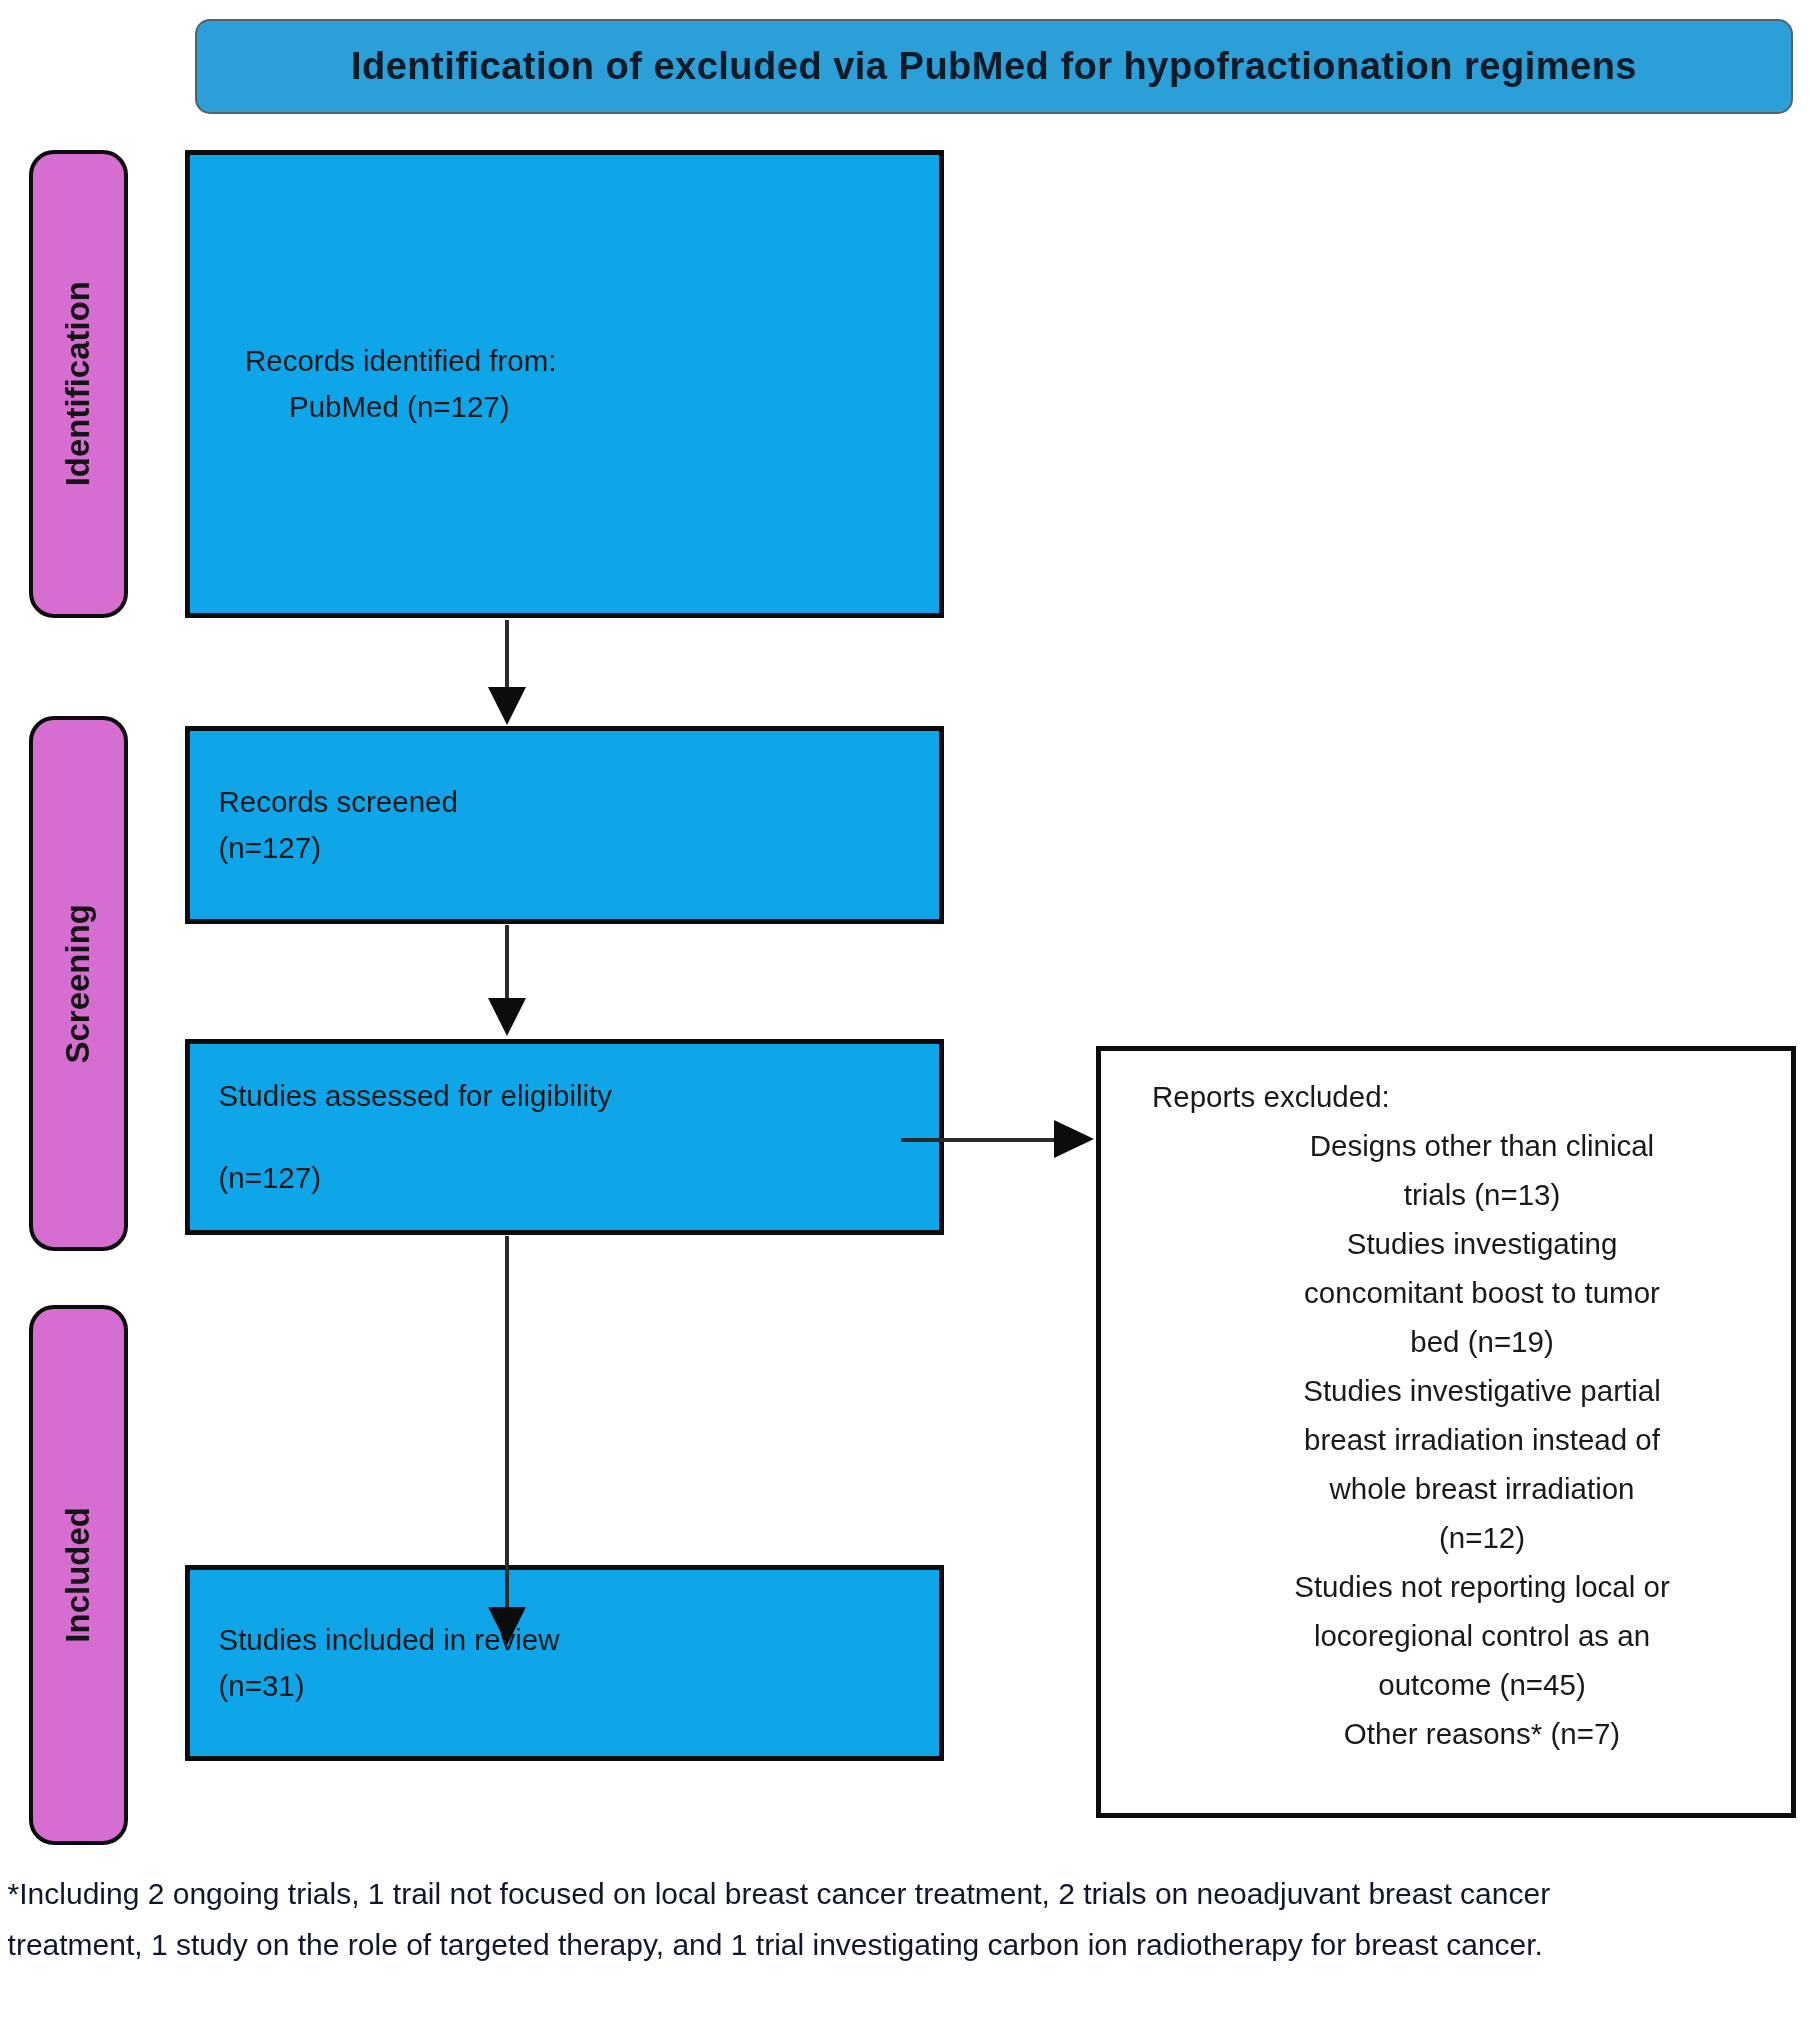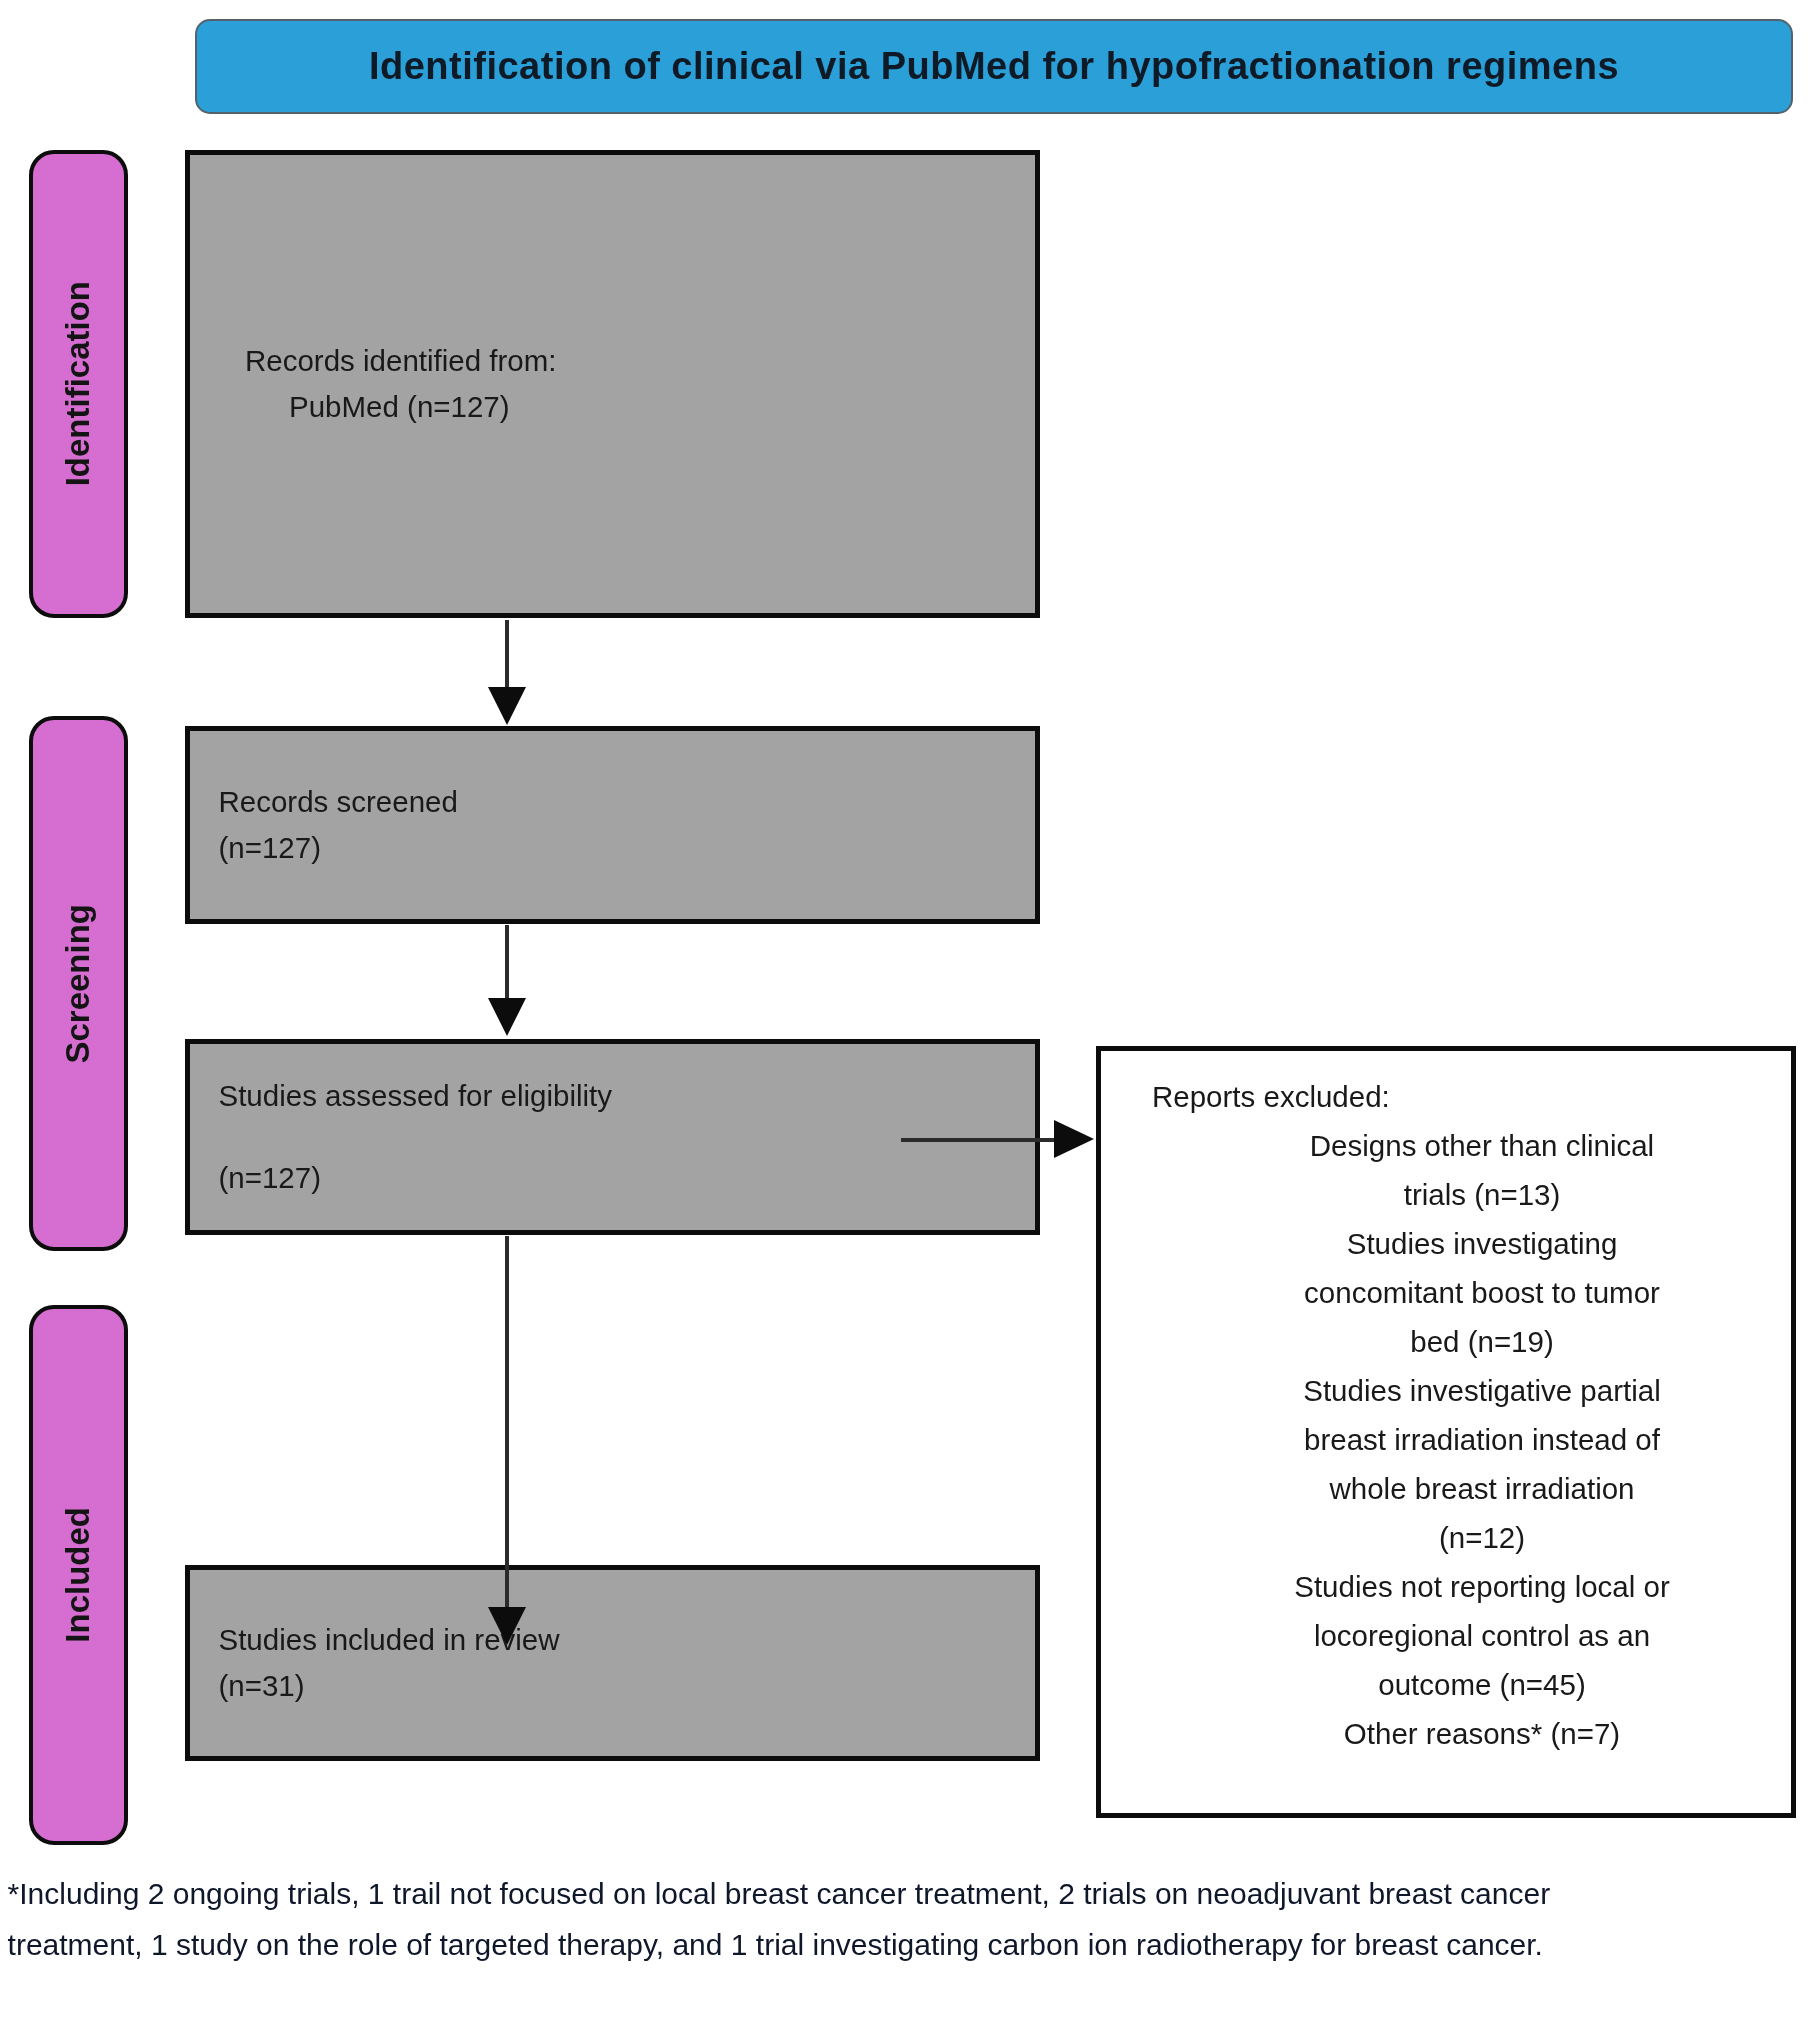--- a/index.html
+++ b/index.html
@@ -44,22 +44,22 @@
     writing-mode:vertical-rl;
     transform:rotate(180deg);
     white-space:nowrap;
   }
   .stage-identification{top:150px;height:468px;}
   .stage-screening{top:716px;height:535px;}
   .stage-included{top:1305px;height:540px;}
   
   .fbox{
     position:absolute;
-    left:185px;width:855px;
-    background:#a3a3a3;
+    left:185px;width:759px;
+    background:#0ea5e9;
     border:5.7px solid var(--line-color);
     box-sizing:border-box;
     display:flex;flex-direction:column;justify-content:center;
     font-size:29.5px;line-height:46px;color:#191919;
   }
   .fbox .line{display:block;}
   .fbox .indent{margin-left:44px;}
   .box-identified{top:150px;height:468px;padding-left:55px;}
   .box-screened{top:726px;height:198px;padding-left:28.5px;}
   .box-assessed{top:1039px;height:196px;padding-left:28.5px;gap:36px;}
@@ -91,21 +91,21 @@
     left:7.6px;top:1868px;width:1655px;
     font-size:30px;line-height:51px;color:#0f172a;
   }
 </style>
 </head>
 <body>
 
 <div class="canvas">
 
   <div class="banner">
-    <span>Identification of clinical via PubMed for hypofractionation regimens</span>
+    <span>Identification of excluded via PubMed for hypofractionation regimens</span>
   </div>
 
   <div class="stage stage-identification">
     <span>Identification</span>
   </div>
   <div class="stage stage-screening">
     <span>Screening</span>
   </div>
   <div class="stage stage-included">
     <span>Included</span>

